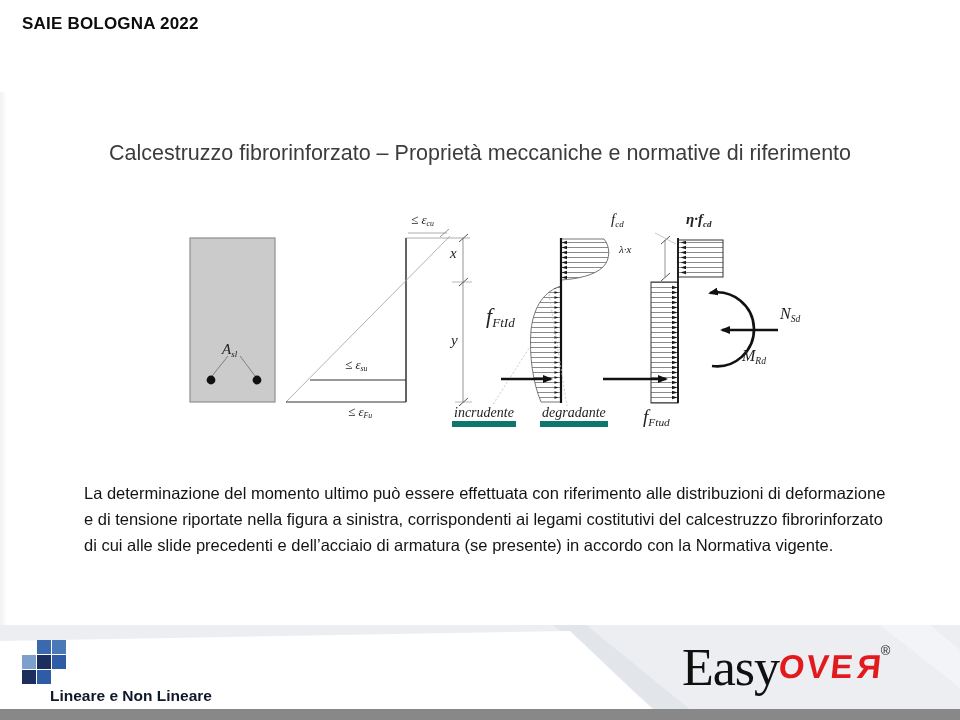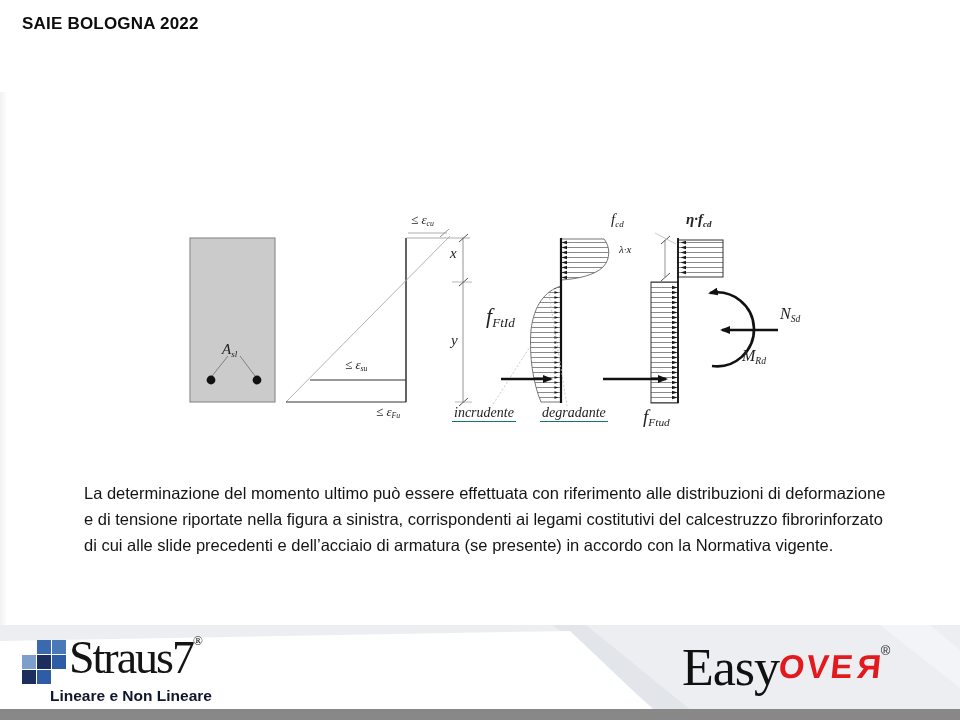--- a/index.html
+++ b/index.html
@@ -6,21 +6,21 @@
   #slide{position:relative;width:960px;height:709px;background:#fff;overflow:hidden;
          font-family:"Liberation Sans",sans-serif;}
   .hdr{position:absolute;left:22px;top:14px;font-size:17px;font-weight:bold;color:#0d0d0d;letter-spacing:.2px;}
   .title{position:absolute;left:50px;right:50px;top:141px;text-align:center;font-size:21.5px;color:#3c3c3c;}
   .body-text{position:absolute;left:84px;top:480px;width:802px;font-size:16.5px;line-height:26px;color:#141414;}
   .left-shade{position:absolute;left:0;top:92px;width:7px;height:545px;
       background:linear-gradient(to right,#ebebeb,rgba(255,255,255,0));opacity:.7;}
   
   .flbl{position:absolute;font-family:"Liberation Serif",serif;font-style:italic;color:#222;white-space:nowrap;}
   .sub{font-size:0.6em;font-style:italic;vertical-align:-0.28em;}
-  .u{border-bottom:1px solid #0f766e;padding:0 2px 1px 2px;}
+  .u{border-bottom:6px solid #0f766e;padding:0 2px 1px 2px;}
   .fsvg{position:absolute;left:0;top:0;}
   
   .straus{position:absolute;left:22px;top:637px;width:300px;height:70px;}
   .sgrid{position:absolute;left:0;top:3px;width:46px;height:46px;}
   .sq{position:absolute;width:14px;height:14px;}
   .sname{position:absolute;left:47px;top:-6px;font-family:"Liberation Serif",serif;
          font-size:46px;font-weight:400;color:#141414;letter-spacing:-2px;}
   .sreg{font-size:13px;vertical-align:28px;letter-spacing:0;}
   .stag{position:absolute;left:28px;top:50px;font-size:15.5px;font-weight:bold;color:#0f172a;}
   .easy{position:absolute;left:682px;top:638px;height:70px;white-space:nowrap;}
@@ -33,20 +33,21 @@
 </style>
 </head>
 <body>
 
 <div id="slide">
 
   <div class="left-shade"></div>
 
   <div class="hdr">SAIE BOLOGNA 2022</div>
 
+  <div class="title">Calcestruzzo fibrorinforzato – Proprietà meccaniche e normative di riferimento</div>
 
   <svg class="fsvg" width="960" height="720" viewBox="0 0 960 720">
     <defs>
       <marker id="arr" viewBox="0 0 10 8" refX="8" refY="4" markerWidth="10" markerHeight="8" markerUnits="userSpaceOnUse" orient="auto">
         <path d="M0,0 L10,4 L0,8 Z" fill="#111"></path>
       </marker>
       <pattern id="hatch" patternUnits="userSpaceOnUse" width="6" height="5">
         <line x1="0" y1="2.5" x2="6" y2="2.5" stroke="#8a8a8a" stroke-width="1"></line>
       </pattern>
       <pattern id="arrL" patternUnits="userSpaceOnUse" width="7" height="5">
@@ -115,21 +116,21 @@
 
       <path d="M712,366 A37,37 0 1 0 710,293" fill="none" stroke="#111" stroke-width="2.6" marker-end="url(#arr)"></path>
       <line x1="778" y1="330" x2="722" y2="330" stroke="#111" stroke-width="2.6" marker-end="url(#arr)"></line>
     </g>
   </svg>
 
   <div class="flbl" style="left:411px;top:212px;font-size:13px;"><span>≤ ε</span><span class="sub">cu</span></div>
   <div class="flbl" style="left:450px;top:245px;font-size:15px;">x</div>
   <div class="flbl" style="left:451px;top:332px;font-size:15px;">y</div>
   <div class="flbl" style="left:345px;top:357px;font-size:13px;"><span>≤ ε</span><span class="sub">su</span></div>
-  <div class="flbl" style="left:348px;top:404px;font-size:13px;margin-left:28px;"><span>≤ ε</span><span class="sub">Fu</span></div>
+  <div class="flbl" style="left:348px;top:404px;font-size:13px;"><span>≤ ε</span><span class="sub">Fu</span></div>
   <div class="flbl" style="left:222px;top:341px;font-size:15px;"><span>A</span><span class="sub">sl</span></div>
   <div class="flbl" style="left:575px;top:211px;font-size:15px;margin-left:36px;"><span>f</span><span class="sub">cd</span></div>
   <div class="flbl" style="left:686px;top:211px;font-size:15px;font-weight:bold;"><span>η·f</span><span class="sub">cd</span></div>
   <div class="flbl" style="left:619px;top:243px;font-size:11px;">λ·x</div>
   <div class="flbl" style="left:486px;top:303px;font-size:22px;"><span>f</span><span class="sub">FtId</span></div>
   <div class="flbl" style="left:643px;top:406px;font-size:19px;"><span>f</span><span class="sub">Ftud</span></div>
   <div class="flbl" style="left:452px;top:405px;font-size:14px;"><span class="u">incrudente</span></div>
   <div class="flbl" style="left:540px;top:405px;font-size:14px;"><span class="u">degradante</span></div>
   <div class="flbl" style="left:780px;top:305px;font-size:16px;"><span>N</span><span class="sub">Sd</span></div>
   <div class="flbl" style="left:742px;top:347px;font-size:16px;"><span>M</span><span class="sub">Rd</span></div>
@@ -139,21 +140,20 @@
   <div class="straus">
     <div class="sgrid" id="sgrid">
         <div class="sq" style="left: 15px; top: 0px; background: rgb(58, 105, 174);"></div>
         <div class="sq" style="left: 30px; top: 0px; background: rgb(74, 121, 184);"></div>
         <div class="sq" style="left: 0px; top: 15px; background: rgb(125, 159, 203);"></div>
         <div class="sq" style="left: 15px; top: 15px; background: rgb(28, 46, 94);"></div>
         <div class="sq" style="left: 30px; top: 15px; background: rgb(47, 93, 165);"></div>
         <div class="sq" style="left: 0px; top: 30px; background: rgb(28, 46, 94);"></div>
         <div class="sq" style="left: 15px; top: 30px; background: rgb(47, 93, 165);"></div>
       </div>
-    <div class="sname"><span>Straus7</span><span class="sreg">®</span></div>
     <div class="stag">Lineare e Non Lineare</div>
   </div>
 
   <div class="easy">
     <span class="easy-word">Easy</span><span class="over-word" id="overword" style="color: rgb(226, 25, 29);"><span>O</span><span>V</span><span>E</span><span class="flipR">R</span></span><span class="ereg">®</span>
   </div>
 
 </div>
 
 </body></html>

